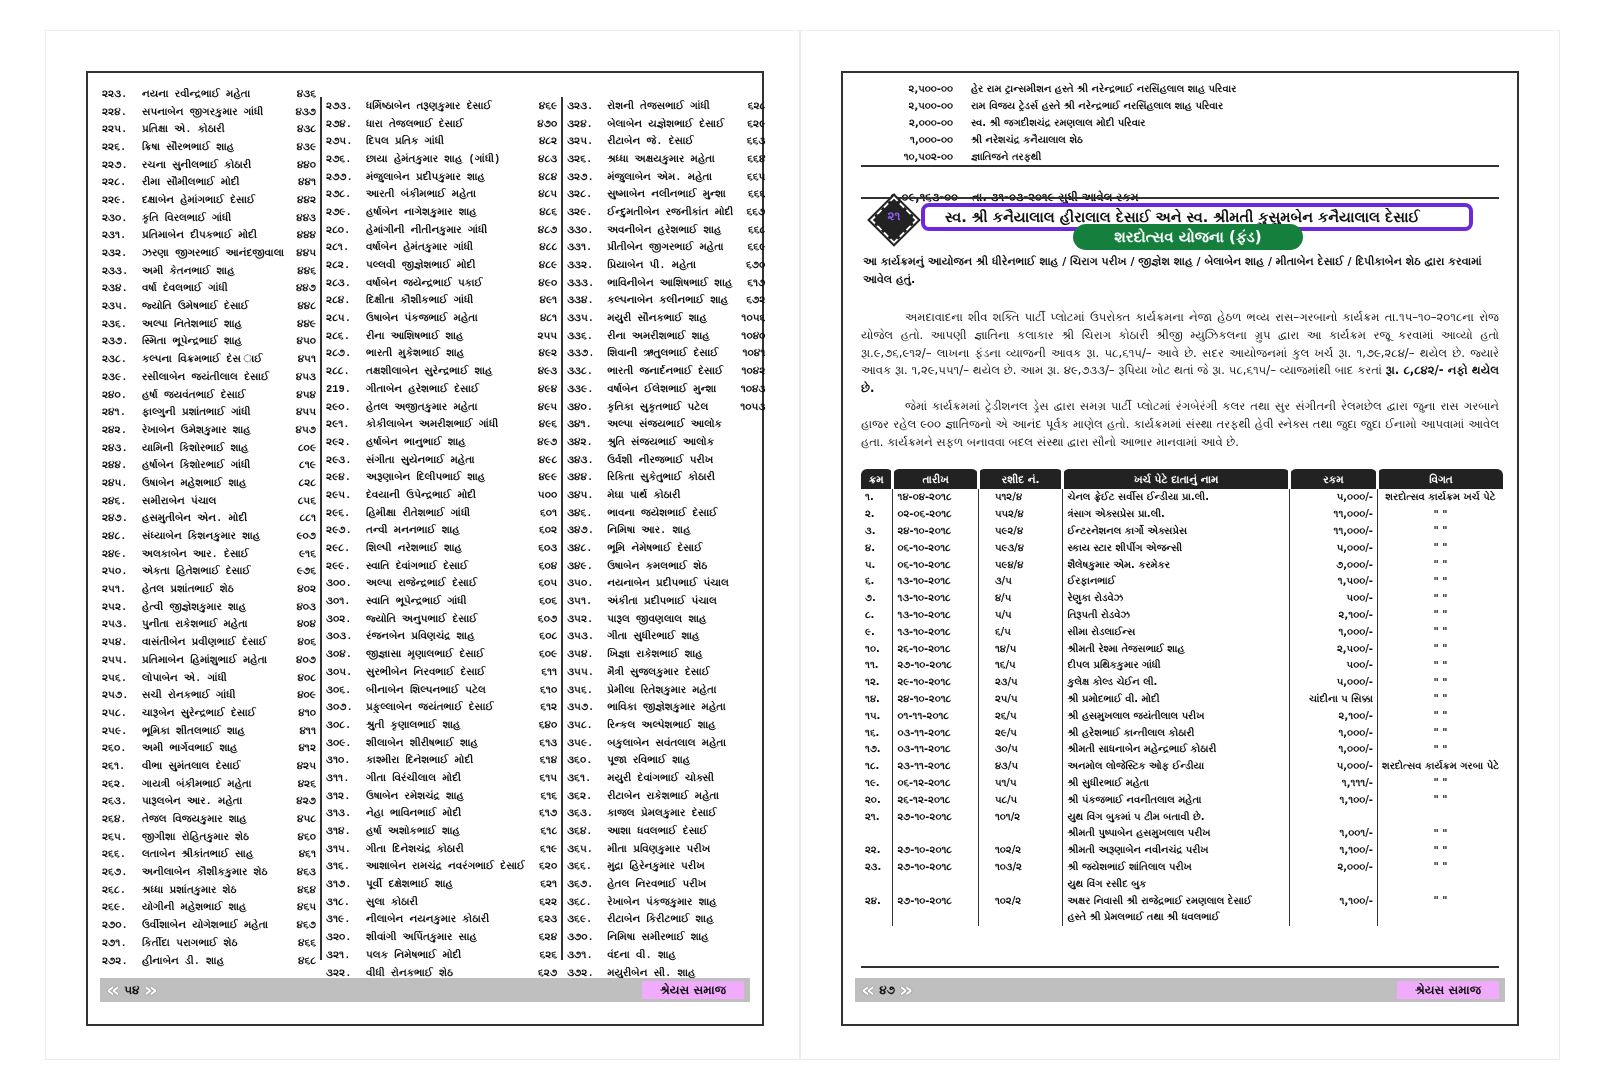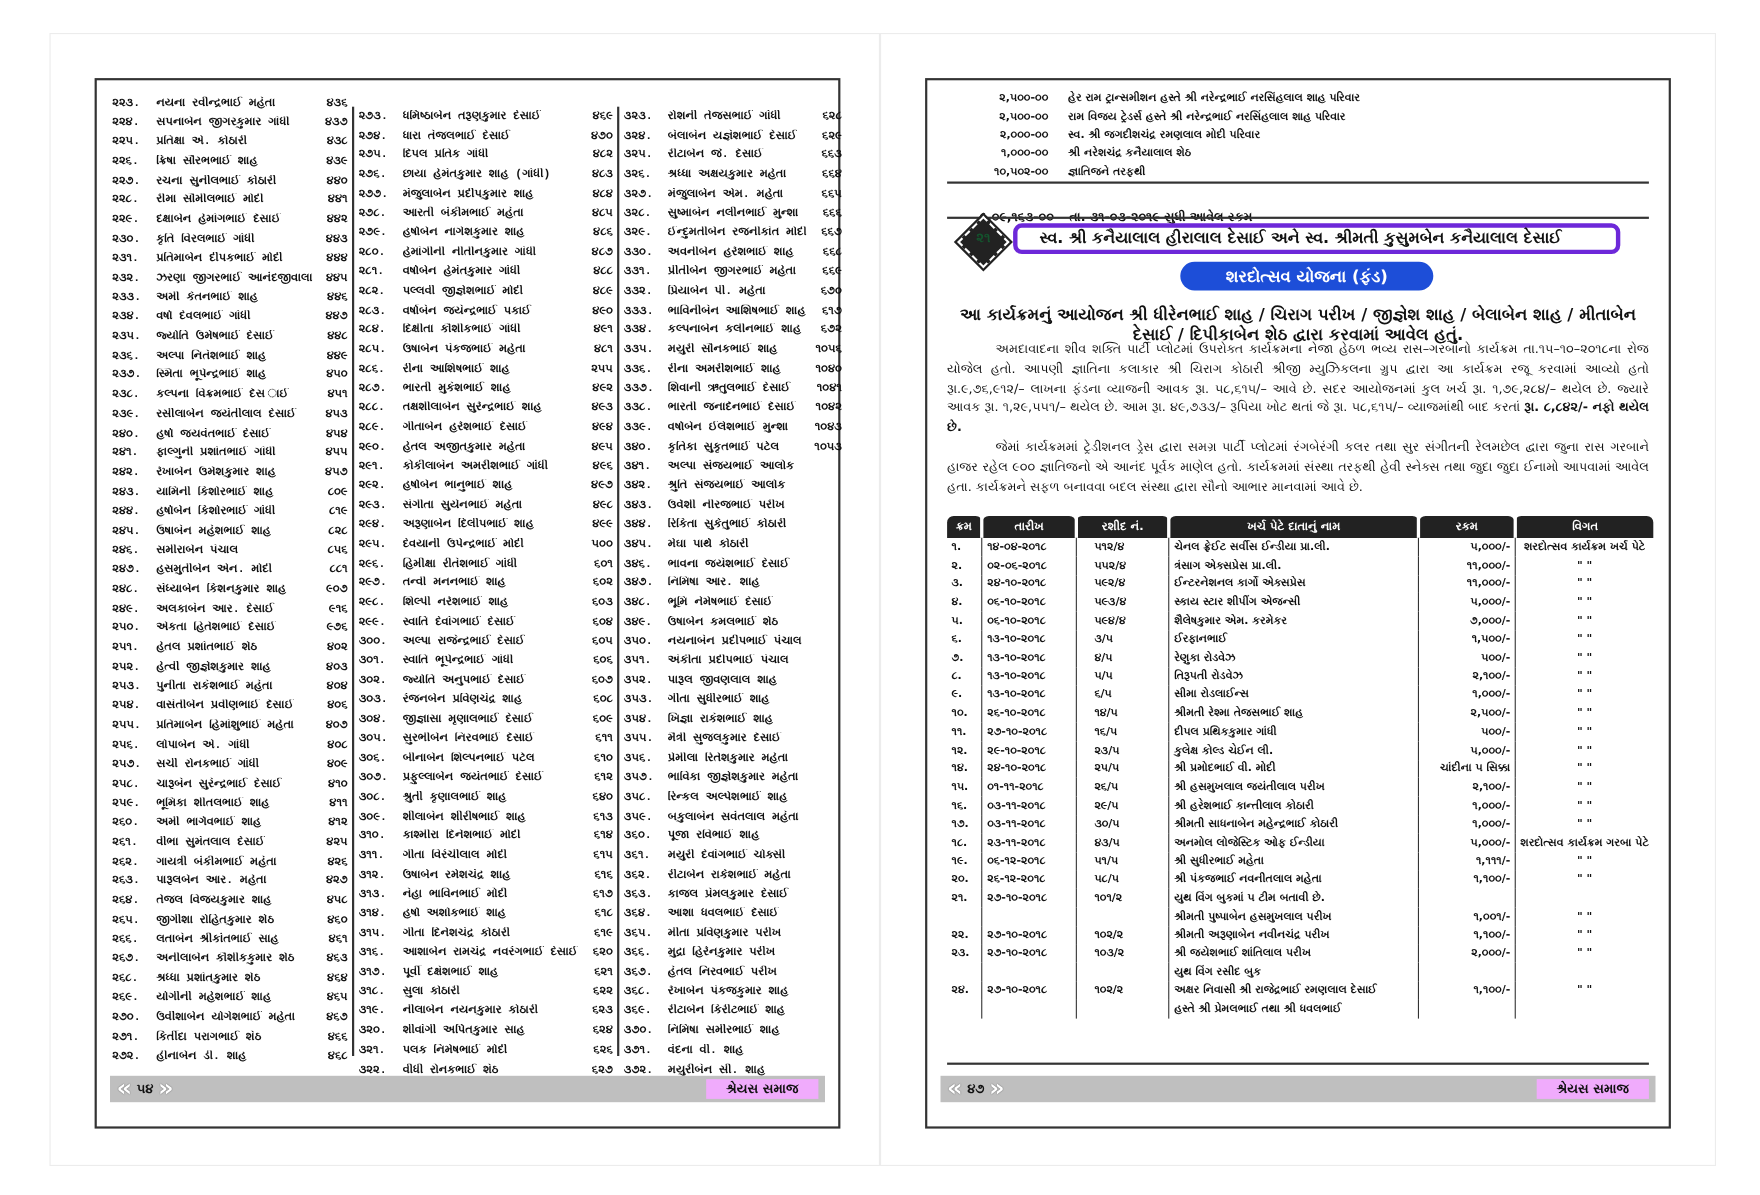--- a/index.html
+++ b/index.html
@@ -29,24 +29,24 @@
   
   .contrib{position:absolute;left:30px;top:8px;width:620px;}
   .crow{display:flex;font-size:10px;font-weight:bold;height:16.8px;align-items:center;}
   .crow .amt{width:80px;text-align:right;padding-right:18px;}
   .crow .who{flex:1;}
   .rule{position:absolute;left:18px;right:18px;height:2px;background:#333;}
   .total{position:absolute;left:20px;top:117px;display:flex;font-size:11.5px;font-weight:bold;}
   .total .amt{width:95px;text-align:right;padding-right:14px;}
   .titlebox{position:absolute;left:30px;top:128px;width:600px;height:34px;}
   .diamond{position:absolute;left:4px;top:2px;width:30px;height:30px;background:#222;transform:rotate(45deg);border:2px dashed #fff;outline:2px solid #222;}
-  .diamond-num{position:absolute;left:4px;top:8px;width:34px;text-align:center;color:#14532d;font-weight:bold;font-size:12px;}
+  .diamond-num{position:absolute;left:4px;top:8px;width:34px;text-align:center;color:#8b5cf6;font-weight:bold;font-size:12px;}
   .titletext{position:absolute;left:48px;top:2px;right:0;height:28px;border:4px solid #6d28d9;border-radius:8px;font-size:14.5px;font-weight:bold;display:flex;align-items:center;padding-left:20px;box-sizing:border-box;}
-  .pill{position:absolute;left:230px;top:165px;width:230px;height:26px;background:#1d4ed8;color:#fff;border-radius:14px;font-size:15px;font-weight:bold;display:flex;align-items:center;justify-content:center;}
-  .intro{position:absolute;left:20px;right:20px;top:204px;text-align:center;font-size:15px;font-weight:bold;line-height:18px;}
+  .pill{position:absolute;left:230px;top:151px;width:230px;height:26px;background:#15803d;color:#fff;border-radius:14px;font-size:15px;font-weight:bold;display:flex;align-items:center;justify-content:center;}
+  .intro{position:absolute;left:20px;right:20px;top:180px;font-size:11px;font-weight:bold;line-height:18px;}
   .para{position:absolute;left:18px;right:18px;top:236px;font-size:11.6px;line-height:17.8px;text-align:justify;}
   .para p{margin:0;text-indent:44px;}
   .para b{font-weight:bold;}
   table.exp{position:absolute;left:18px;top:396px;width:642px;border-collapse:collapse;font-size:10px;font-weight:bold;}
   table.exp th{background:#222;color:#fff;height:18px;font-size:10.5px;border-right:3px solid #fff;border-radius:6px 6px 0 0;}
   table.exp th:last-child{border-right:none;}
   table.exp td{height:16.8px;padding:0 4px;white-space:nowrap;border-left:1px solid #333;}
   table.exp td:first-child{border-left:none;}
   table.exp td.c-no{width:24px;}
   table.exp td.c-date{width:78px;}
@@ -389,21 +389,21 @@
             <span class="no">૨૮૭.</span>
             <span class="nm">ભારતી મુકેશભાઈ શાહ</span>
             <span class="mb">૪૯૨</span>
           </div>
           <div class="row">
             <span class="no">૨૮૮.</span>
             <span class="nm">તક્ષશીલાબેન સુરેન્દ્રભાઈ શાહ</span>
             <span class="mb">૪૯૩</span>
           </div>
           <div class="row">
-            <span class="no">૨૮૯.</span>
+            <span class="no">219.</span>
             <span class="nm">ગીતાબેન હરેશભાઈ દેસાઈ</span>
             <span class="mb">૪૯૪</span>
           </div>
           <div class="row">
             <span class="no">૨૯૦.</span>
             <span class="nm">હેતલ અજીતકુમાર મહેતા</span>
             <span class="mb">૪૯૫</span>
           </div>
           <div class="row">
             <span class="no">૨૯૧.</span>

